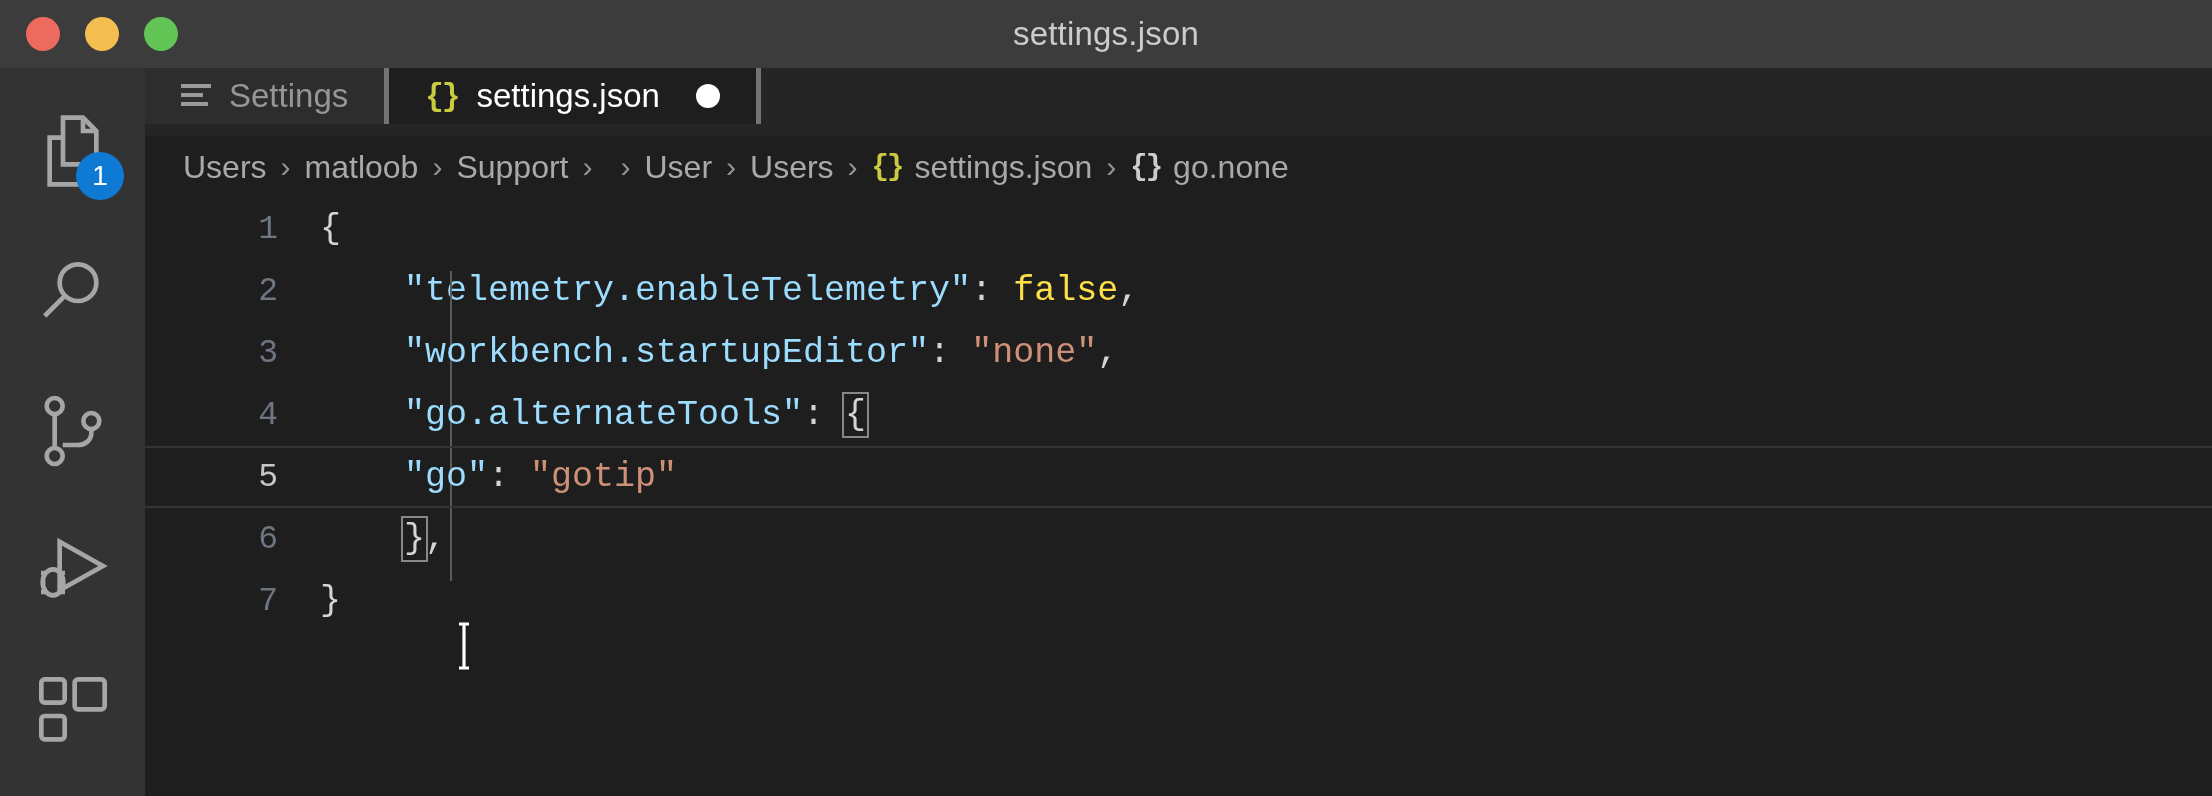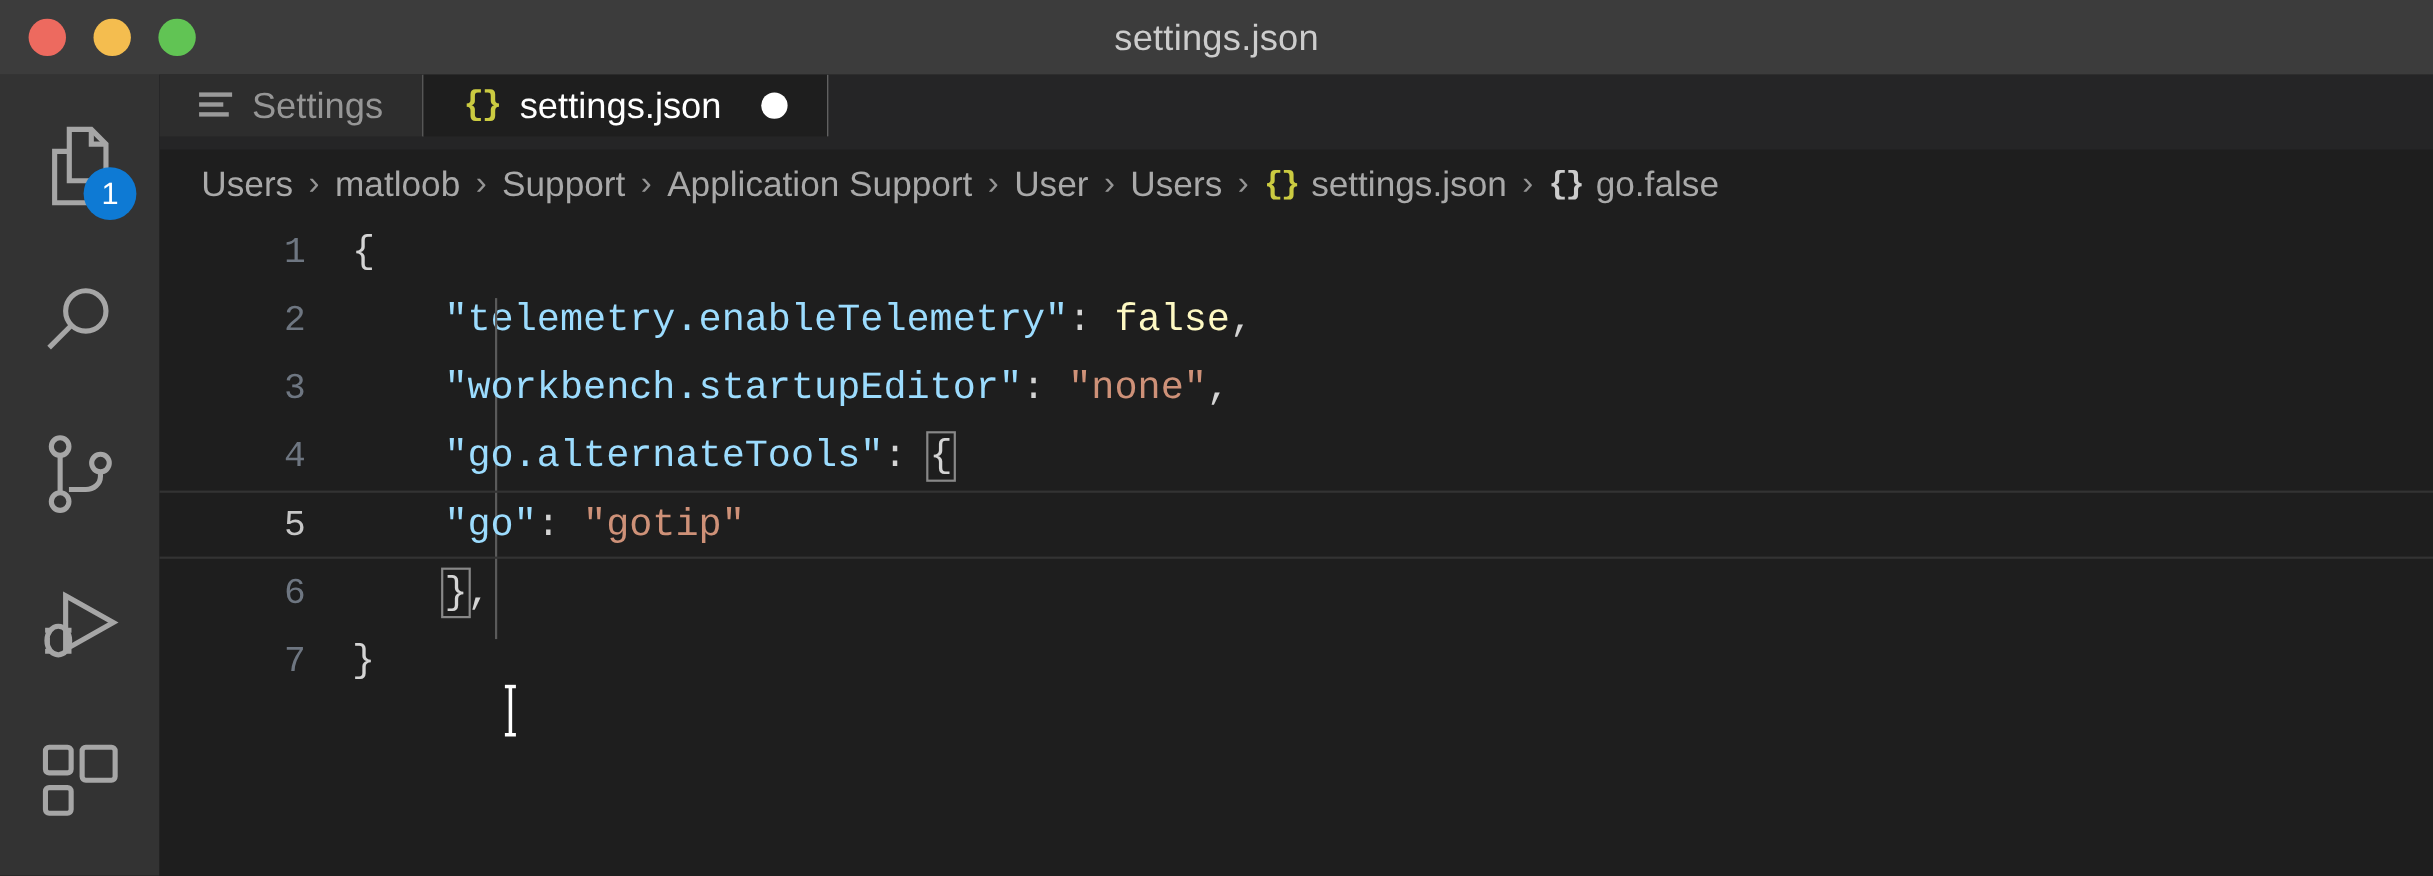--- a/index.html
+++ b/index.html
@@ -56,21 +56,21 @@
   }
 
   
   .tabbar{
     position:absolute; left:0; top:0; width:2067px; height:68px;
     background:#252526; display:flex;
   }
   .tab{
     height:56px; display:flex; align-items:center; gap:18px;
     padding:0 36px; font-size:33px; color:#969696;
-    background:#2d2d2d; border-right:1px solid #737373;
+    background:#2d2d2d; border-right:5px solid #737373;
     white-space:nowrap;
   }
   .tab.active{ background:#1e1e1e; color:#ffffff; }
   .tab .hamburger{
     display:inline-block; width:30px; height:24px; position:relative;
   }
   .tab .hamburger i{
     position:absolute; left:0; height:4px; background:#9a9a9a; display:block;
   }
   .tab .hamburger i:nth-child(1){ top:0;  width:30px; }
@@ -117,21 +117,21 @@
     color:#6e7681; font-size:33px; flex:0 0 auto;
   }
   .line.active-line .ln{ color:#c6c6c6; }
   .ltext{ position:relative; white-space:pre; color:#d4d4d4; }
   .guide{
     position:absolute; left:130px; top:0; width:2px; height:310px;
     background:#5a5a5a;
   }
   .k{ color:#9cdcfe; }            
   .s{ color:#ce9178; }            
-  .b{ color:#fef9c3;font-family:Liberation Mono, monospace; }            
+  .b{ color:#fde047;font-family:Liberation Mono, monospace; }            
   .p{ color:#d4d4d4; }            
   .brk{ outline:2px solid #888888; outline-offset:1px; }
 
   .mouse-cursor{
     position:absolute; left:308px; top:554px; width:22px; height:48px;
     pointer-events:none;
   }
 </style>
 </head>
 <body>
@@ -219,31 +219,30 @@
     </div>
   </div>
 
   <div class="breadcrumb">
     <span class="crumb">Users</span>
     <span class="crumb-sep">›</span>
     <span class="crumb">matloob</span>
     <span class="crumb-sep">›</span>
     <span class="crumb">Support</span>
     <span class="crumb-sep">›</span>
-    <span class="crumb">Application Support</span>
     <span class="crumb-sep">›</span>
     <span class="crumb">User</span>
     <span class="crumb-sep">›</span>
     <span class="crumb">Users</span>
     <span class="crumb-sep">›</span>
     <span class="crumb-icon">{}</span>
     <span class="crumb">settings.json</span>
     <span class="crumb-sep">›</span>
     <span class="crumb-icon plain">{}</span>
-    <span class="crumb">go.false</span>
+    <span class="crumb">go.none</span>
   </div>
 
   <div class="code" id="code-lines">
       <div class="line">
         <div class="ln">1</div>
         <div class="ltext"><span class="p">{</span></div>
       </div>
       <div class="line">
         <div class="ln">2</div>
         <div class="ltext"><span class="p">    </span><span class="k">"telemetry.enableTelemetry"</span><span class="p">: </span><span class="b">false</span><span class="p">,</span><span class="guide"></span></div>

